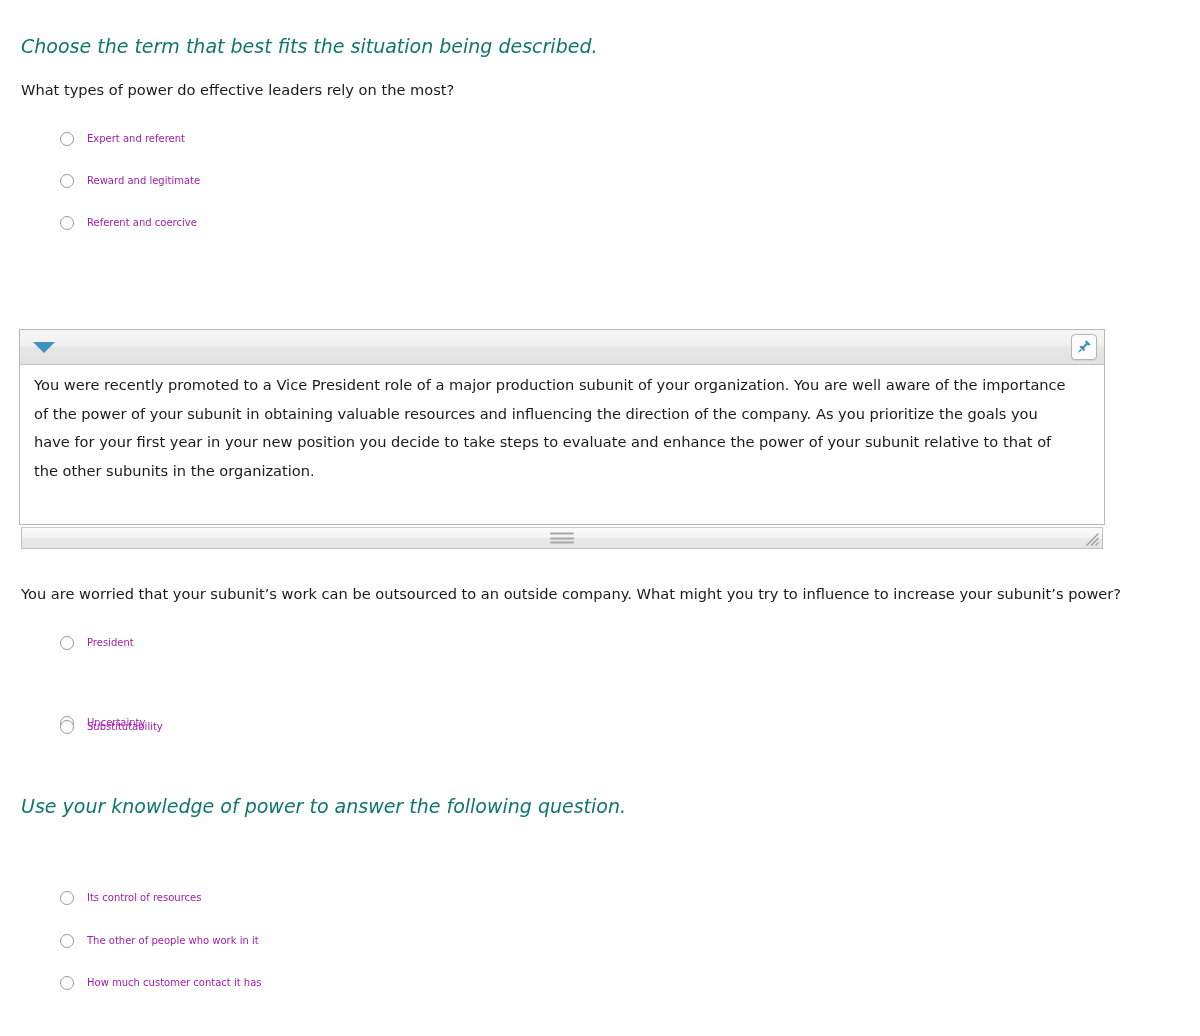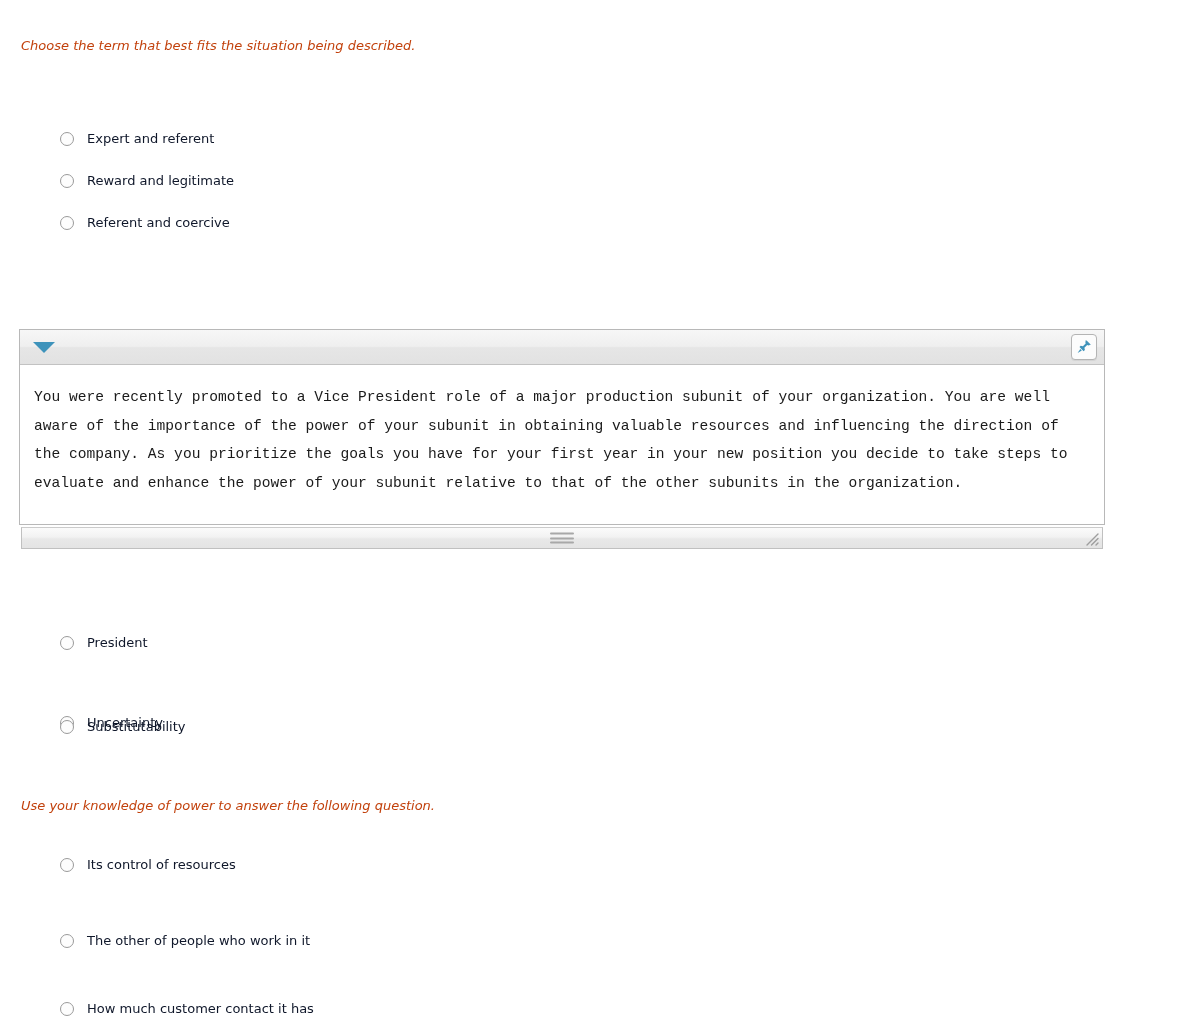--- a/index.html
+++ b/index.html
@@ -19,24 +19,24 @@
   .page {
     position: relative;
     width: 1200px;
     height: 1036px;
   }
 
   
   .directive {
     position: absolute;
     left: 21px;
-    font-size: 13px;
+    font-size: 19px;
     font-style: italic;
     line-height: 20px;
-    color: #c2410c;
+    color: #0f766e;
     white-space: nowrap;
   }
   .qtext {
     position: absolute;
     left: 21px;
     font-size: 14.6px;
     line-height: 20px;
     color: #1a1a1a;
     white-space: nowrap;
   }
@@ -53,23 +53,23 @@
     width: 14px;
     height: 14px;
     border: 1px solid #9a9a9a;
     border-radius: 50%;
     background: #fdfdfd;
     box-sizing: border-box;
     flex: 0 0 auto;
   }
   .option-label {
     margin-left: 13px;
-    font-size: 13px;
+    font-size: 10px;
     line-height: 18px;
-    color: #0f172a;
+    color: #a21caf;
     white-space: nowrap;
   }
 
   
   .case-panel {
     position: absolute;
     left: 19px;
     top: 329px;
     width: 1086px;
     height: 222px;
@@ -114,22 +114,21 @@
     background: #fcfcfc;
     box-shadow: 0 1px 1px rgba(0,0,0,0.07);
     display: flex;
     align-items: center;
     justify-content: center;
     cursor: pointer;
   }
   .pin-button svg { display: block; }
 
   .case-body {
-    padding: 18px 28px 10px 14px;
-    font-family: Liberation Mono, monospace;
+    padding: 6px 28px 10px 14px;
   }
   .case-body p {
     margin: 0;
     font-size: 14.6px;
     line-height: 28.5px;
     color: #1a1a1a;
   }
 
   .case-footer {
     position: absolute;
@@ -170,20 +169,21 @@
   }
   .resize-grip svg { display: block; }
 </style>
 </head>
 <body>
 
 <div class="page">
 
   <div class="directive" style="top:36px;">Choose the term that best fits the situation being described.</div>
 
+  <div class="qtext" style="top:80px;">What types of power do effective leaders rely on the most?</div>
 
   <div class="option" style="top:128px;">
     <span class="radio"></span>
     <span class="option-label">Expert and referent</span>
   </div>
   <div class="option" style="top:170px;">
     <span class="radio"></span>
     <span class="option-label">Reward and legitimate</span>
   </div>
   <div class="option" style="top:212px;">
@@ -228,43 +228,44 @@
           <g stroke="#9e9e9e" stroke-width="1.4" stroke-linecap="round">
             <line x1="14" y1="3" x2="3" y2="14"></line>
             <line x1="14" y1="7.5" x2="7.5" y2="14"></line>
             <line x1="14" y1="12" x2="12" y2="14"></line>
           </g>
         </svg>
       </div>
     </div>
   </div>
 
+  <div class="qtext" style="top:584px;">You are worried that your subunit’s work can be outsourced to an outside company. What might you try to influence to increase your subunit’s power?</div>
 
   <div class="option" style="top:632px;">
     <span class="radio"></span>
     <span class="option-label">President</span>
   </div>
   <div class="option" style="top:712px;">
     <span class="radio"></span>
     <span class="option-label">Uncertainty</span>
   </div>
   <div class="option" style="top:716px;">
     <span class="radio"></span>
     <span class="option-label">Substitutability</span>
   </div>
 
   <div class="directive" style="top:796px;">Use your knowledge of power to answer the following question.</div>
 
 
-  <div class="option" style="top:854px;">
+  <div class="option" style="top:887px;">
     <span class="radio"></span>
     <span class="option-label">Its control of resources</span>
   </div>
   <div class="option" style="top:930px;">
     <span class="radio"></span>
     <span class="option-label">The other of people who work in it</span>
   </div>
-  <div class="option" style="top:998px;">
+  <div class="option" style="top:972px;">
     <span class="radio"></span>
     <span class="option-label">How much customer contact it has</span>
   </div>
 
 </div>
 
 </body></html>

